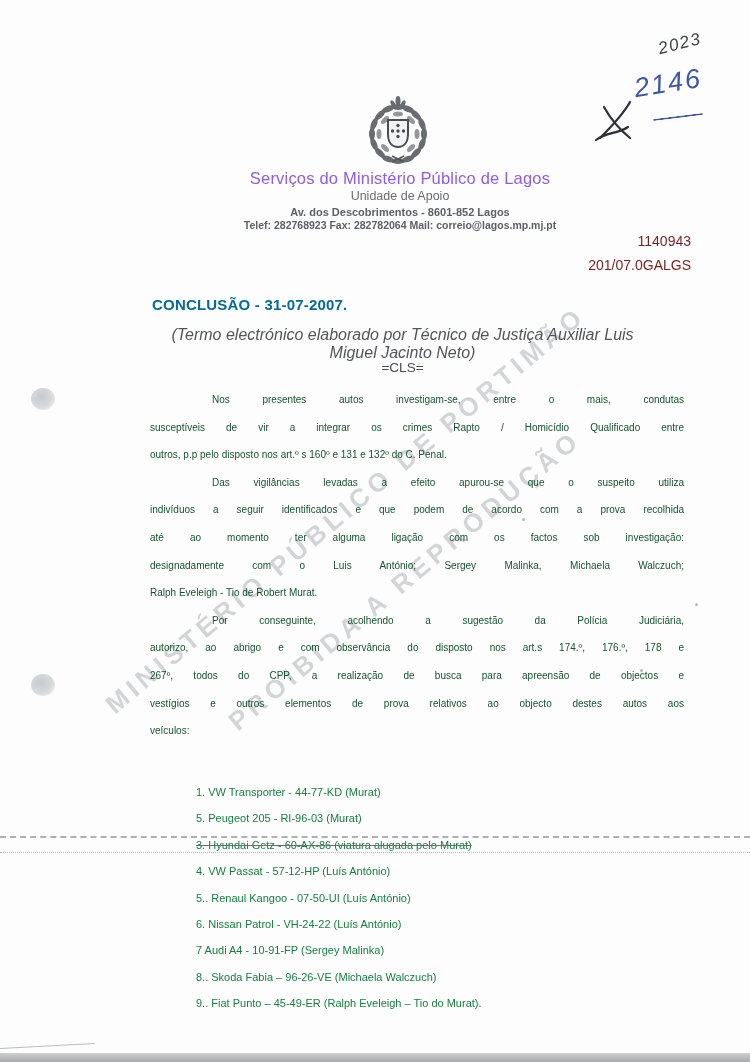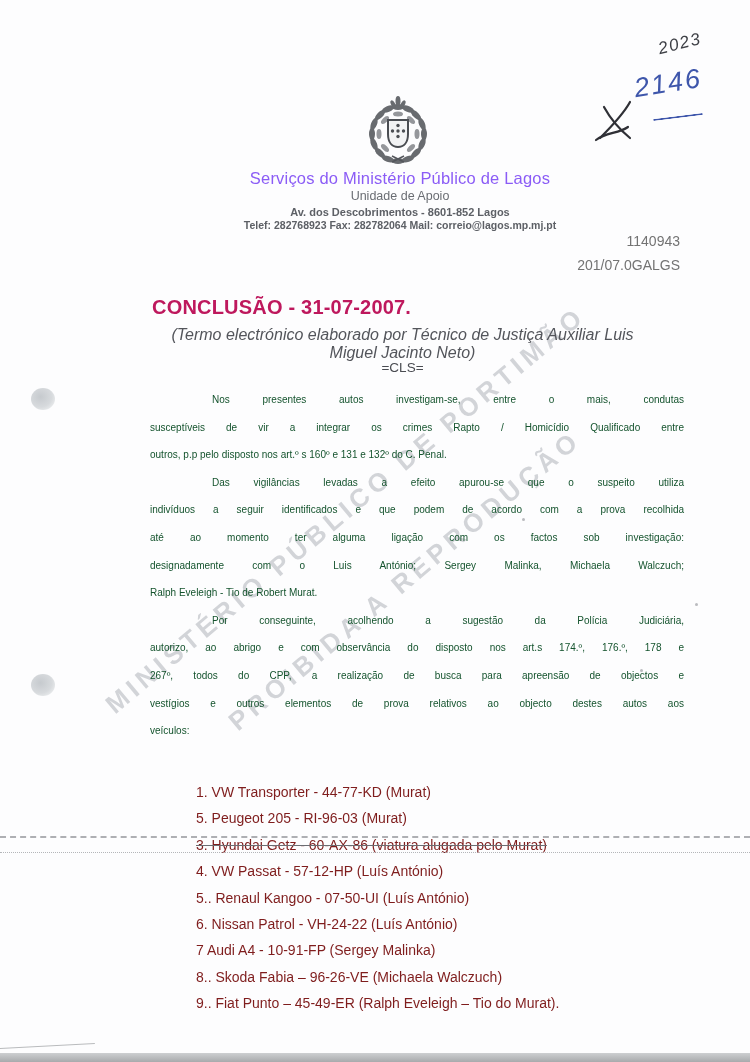--- a/index.html
+++ b/index.html
@@ -22,40 +22,40 @@
   }
 
   
   .crest { position:absolute; left:366px; top:96px; z-index:2; }
   .hdr { position:absolute; left:155px; top:169px; width:490px; text-align:center; z-index:2; }
   .hdr-org  { font-size:16.5px; color:#8b5cf6; letter-spacing:0.2px; }
   .hdr-unit { font-size:12.5px; color:#6a6d73; margin-top:1px; }
   .hdr-addr { font-size:11px;   color:#5d6066; font-weight:700; margin-top:3px; }
   .hdr-tel  { font-size:10.5px; color:#5d6066; font-weight:700; margin-top:1px; }
 
-  .refs { position:absolute; right:70px; top:229px; text-align:right;
-          font-size:14px; line-height:24px; color:#737373; z-index:2; }
-
-  .title { position:absolute; left:152px; top:296px; font-size:20px; font-weight:700;
-           letter-spacing:0.2px; color:#be185d; z-index:2; }
+  .refs { position:absolute; right:59px; top:229px; text-align:right;
+          font-size:14px; line-height:24px; color:#7f1d1d; z-index:2; }
+
+  .title { position:absolute; left:152px; top:296px; font-size:15px; font-weight:700;
+           letter-spacing:0.2px; color:#0369a1; z-index:2; }
   .termnote { position:absolute; left:150px; top:326px; width:505px; text-align:center;
               font-style:italic; font-size:16px; color:#53555b; z-index:2; }
   .cls { position:absolute; left:150px; top:360px; width:505px; text-align:center;
          font-size:13.5px; color:#4a4c52; z-index:2; }
 
   
   .bodytext { position:absolute; left:150px; top:386px; width:534px;
               font-size:10px; line-height:27.6px; color:#14532d; z-index:2; }
   .bline { height:27.6px; overflow:visible; }
   .bline.just { text-align:justify; text-align-last:justify; }
   .bline.first { text-indent:62px; }
 
   
   .vehicles { position:absolute; left:196px; top:779px;
-              font-size:14px; line-height:26.4px; color:#7f1d1d; z-index:2; }
+              font-size:11px; line-height:26.4px; color:#15803d; z-index:2; }
   .vitem.struck { text-decoration:line-through; text-decoration-color:#6b6d72; }
 
   
   .scanline-a { position:absolute; left:0; top:836px; width:750px; height:0;
                 border-top:2px dashed #94969b; opacity:0.75; z-index:3; }
   .scanline-b { position:absolute; left:0; top:852px; width:750px; height:0;
                 border-top:1.5px dotted #a3a5a9; opacity:0.8; z-index:3; }
 
   
   .hole { position:absolute; width:24px; height:22px; border-radius:50%;

